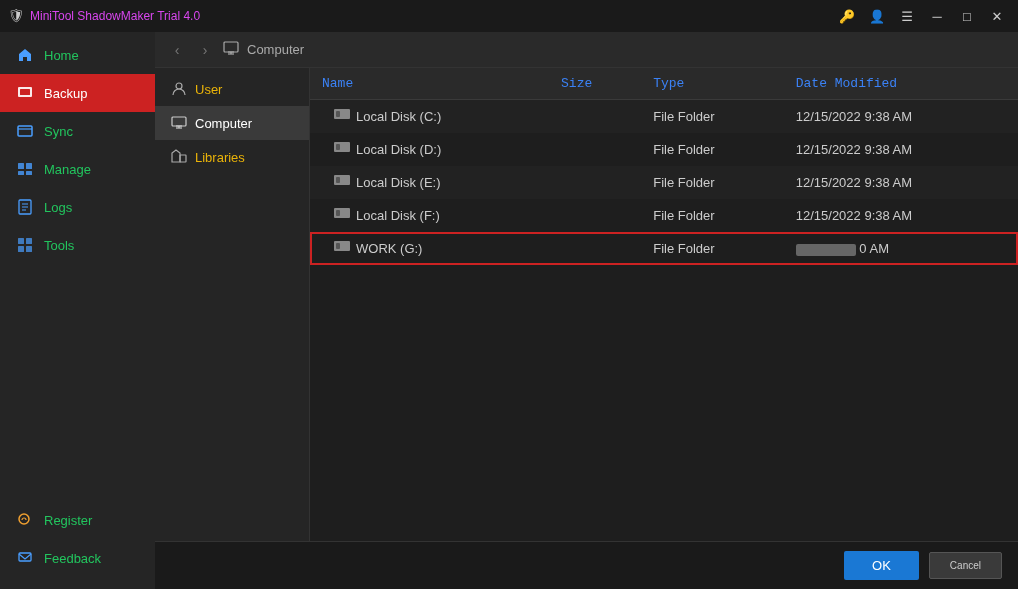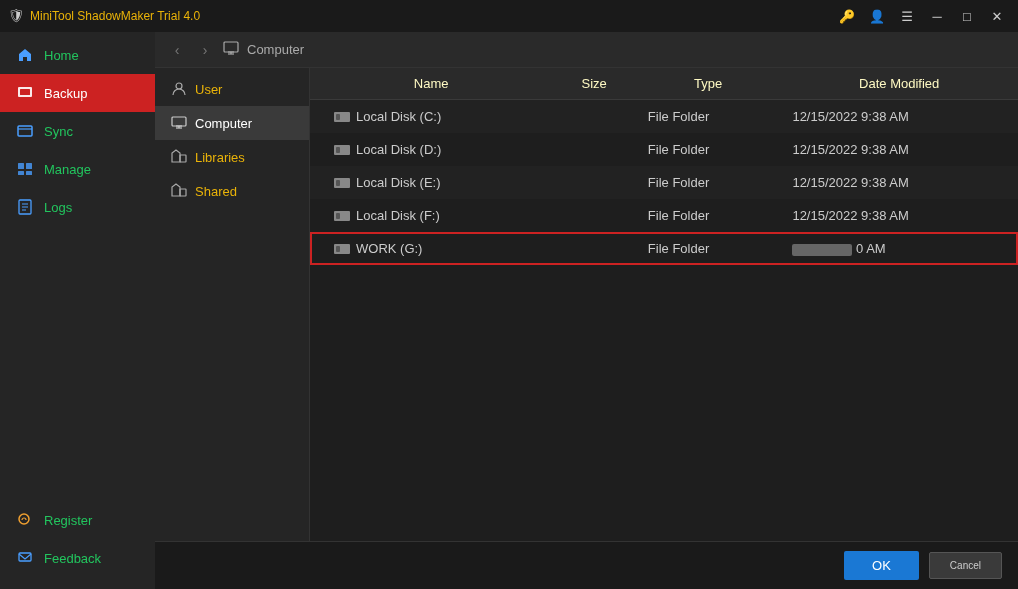--- a/index.html
+++ b/index.html
@@ -24,21 +24,21 @@
       padding: 0 8px;
       flex-shrink: 0;
     }
     .title-bar-logo {
       width: 16px;
       height: 16px;
       margin-right: 6px;
     }
     .title-bar-text {
       font-size: 12px;
-      color: #eab308;
+      color: #d946ef;
       flex: 1;
     }
     .title-bar-controls {
       display: flex;
       gap: 4px;
     }
     .title-btn {
       width: 26px;
       height: 20px;
       background: transparent;
@@ -173,26 +173,27 @@
     }
     .file-table {
       width: 100%;
       border-collapse: collapse;
     }
     .file-table thead tr {
       background: #2a2a2a;
     }
     .file-table th {
       padding: 8px 12px;
-      text-align: center;
-      color: #fef9c3;
+      text-align: left;
+      color: #3b82f6;
       font-weight: normal;
       font-size: 13px;
       border-bottom: 1px solid #3a3a3a;
       white-space: nowrap;
+      font-family: Liberation Mono, monospace;
     }
     .file-table td {
       padding: 9px 12px;
       font-size: 13px;
       color: #ccc;
       white-space: nowrap;
     }
     .file-table tbody tr:nth-child(odd) { background: #222; }
     .file-table tbody tr:nth-child(even) { background: #1e1e1e; }
 
@@ -218,21 +219,21 @@
       left: 2px;
       top: 2px;
       width: 4px;
       height: 6px;
       background: #555;
       border-radius: 1px;
     }
 
     .name-cell {
       display: flex;
-      align-items: center;
+      align-items: flex-start;
       padding-left: 12px;
     }
 
     .blurred-text {
       display: inline-block;
       background: #666;
       color: transparent;
       border-radius: 2px;
       min-width: 60px;
       height: 12px;
@@ -335,20 +336,31 @@
       <div class="sidebar-item">
         <span class="sidebar-icon">
           <svg width="16" height="16" viewBox="0 0 16 16" fill="none">
             <rect x="2" y="1" width="12" height="14" rx="1" fill="none" stroke="#4a9eff" stroke-width="1.3"></rect>
             <line x1="5" y1="5" x2="11" y2="5" stroke="#4a9eff" stroke-width="1"></line>
             <line x1="5" y1="8" x2="11" y2="8" stroke="#4a9eff" stroke-width="1"></line>
             <line x1="5" y1="11" x2="9" y2="11" stroke="#4a9eff" stroke-width="1"></line>
           </svg>
         </span>
         <span class="sidebar-label">Logs</span>
+      </div>
+      <div class="sidebar-item">
+        <span class="sidebar-icon">
+          <svg width="16" height="16" viewBox="0 0 16 16" fill="none">
+            <rect x="1" y="1" width="6" height="6" rx="0.5" fill="#4a9eff" opacity="0.7"></rect>
+            <rect x="9" y="1" width="6" height="6" rx="0.5" fill="#4a9eff" opacity="0.7"></rect>
+            <rect x="1" y="9" width="6" height="6" rx="0.5" fill="#4a9eff" opacity="0.7"></rect>
+            <rect x="9" y="9" width="6" height="6" rx="0.5" fill="#4a9eff" opacity="0.7"></rect>
+          </svg>
+        </span>
+        <span class="sidebar-label">Tools</span>
       </div>
     </div>
     <div class="sidebar-bottom">
       <div class="sidebar-item">
         <span class="sidebar-icon">
           <svg width="14" height="14" viewBox="0 0 14 14" fill="none">
             <circle cx="6" cy="6" r="5" fill="none" stroke="#f0a030" stroke-width="1.5"></circle>
             <path d="M4 7a2 2 0 0 1 4 0" stroke="#f0a030" stroke-width="1.2" fill="none"></path>
           </svg>
         </span>
@@ -406,29 +418,20 @@
           <span>Computer</span>
         </div>
         <div class="tree-item">
           <span class="tree-icon">
             <svg width="16" height="16" viewBox="0 0 16 16" fill="none">
               <path d="M1 13V4l4-3 4 3v9H1z" fill="none" stroke="#aaa" stroke-width="1.2"></path>
               <rect x="9" y="6" width="6" height="7" rx="0.5" fill="none" stroke="#aaa" stroke-width="1.2"></rect>
             </svg>
           </span>
           <span>Libraries</span>
-        </div>
-        <div class="tree-item">
-          <span class="tree-icon">
-            <svg width="16" height="16" viewBox="0 0 16 16" fill="none">
-              <path d="M1 13V4l4-3 4 3v9H1z" fill="none" stroke="#aaa" stroke-width="1.2"></path>
-              <rect x="9" y="6" width="6" height="7" rx="0.5" fill="none" stroke="#aaa" stroke-width="1.2"></rect>
-            </svg>
-          </span>
-          <span>Shared</span>
         </div>
       </div>
 
       <div class="file-list">
         <table class="file-table">
           <thead>
             <tr>
               <th>Name</th>
               <th>Size</th>
               <th>Type</th>

